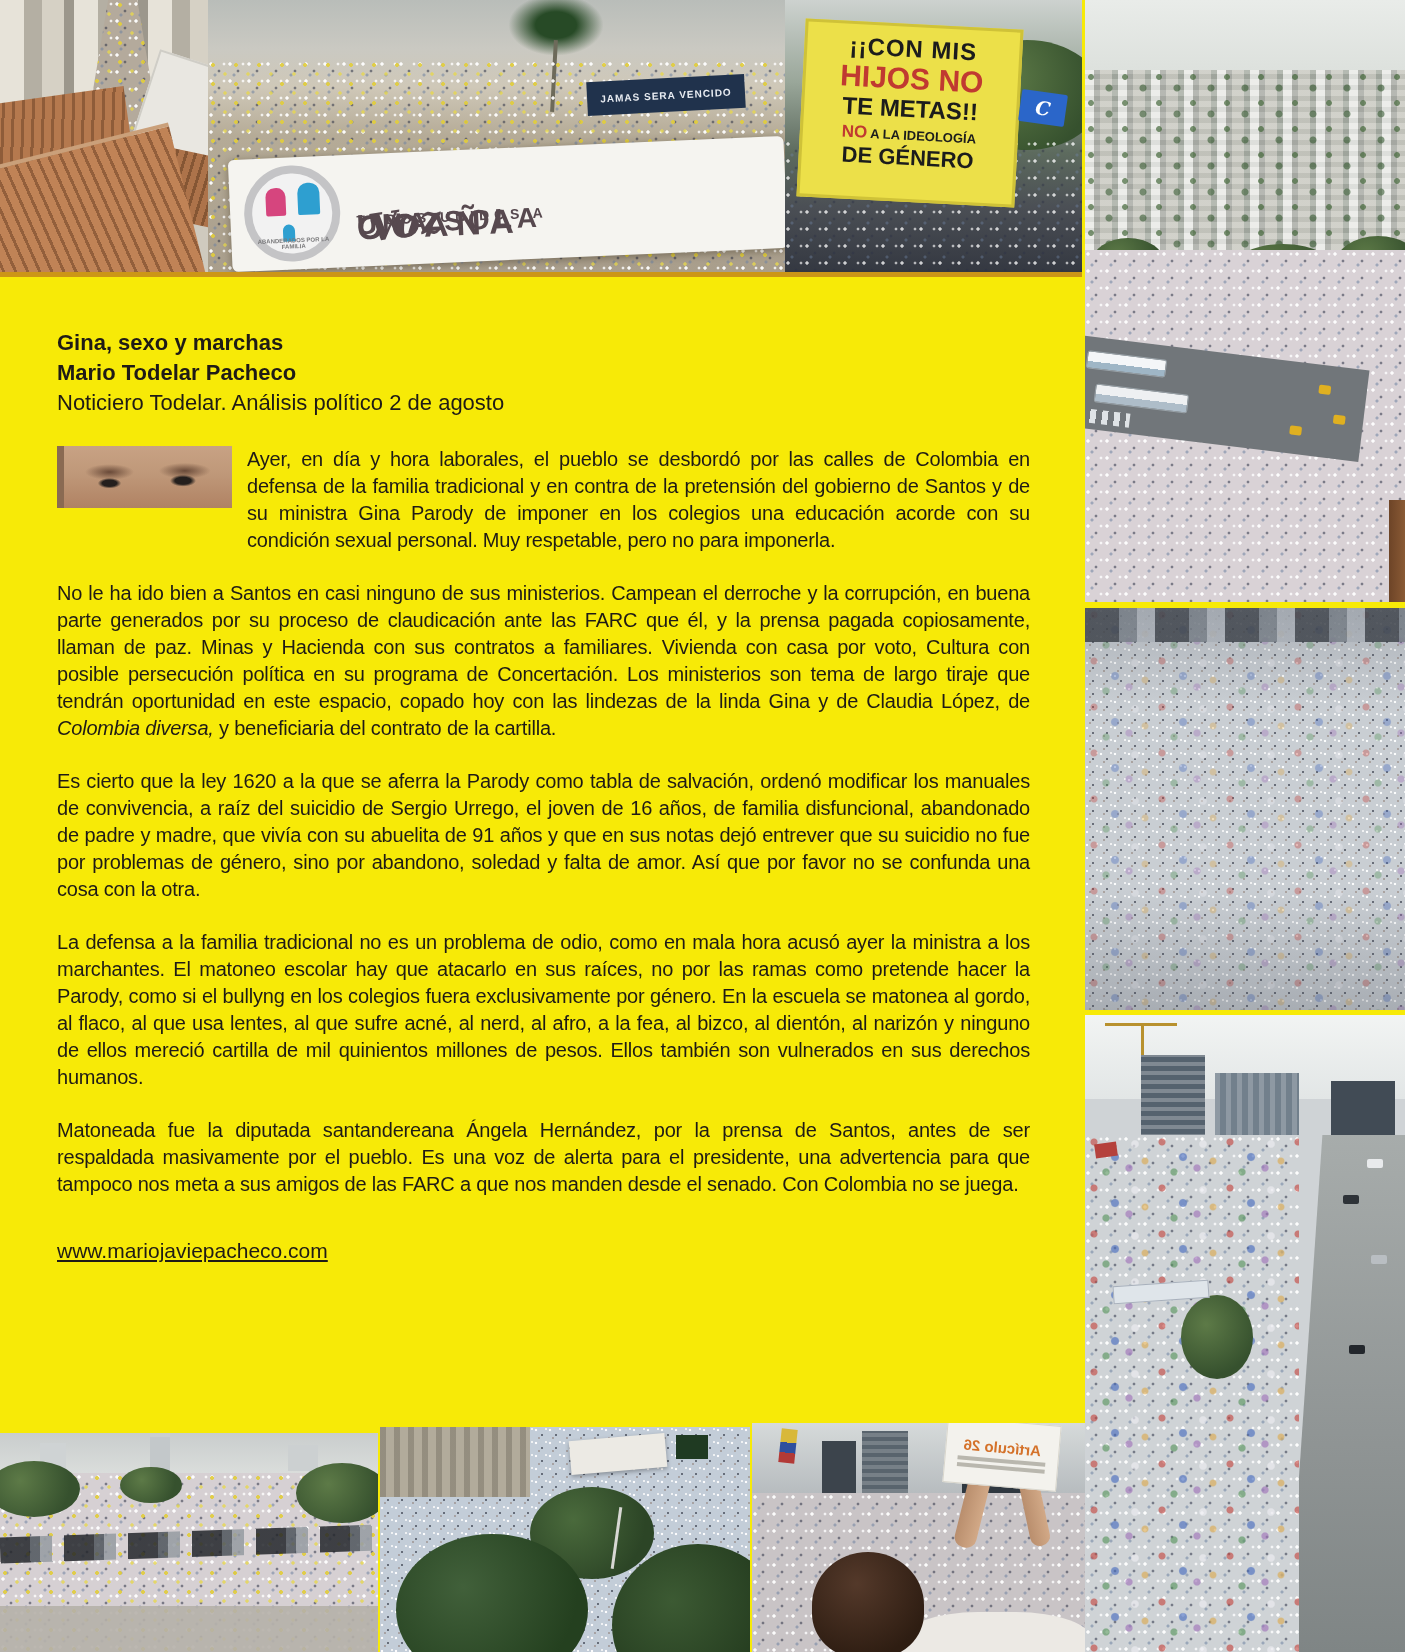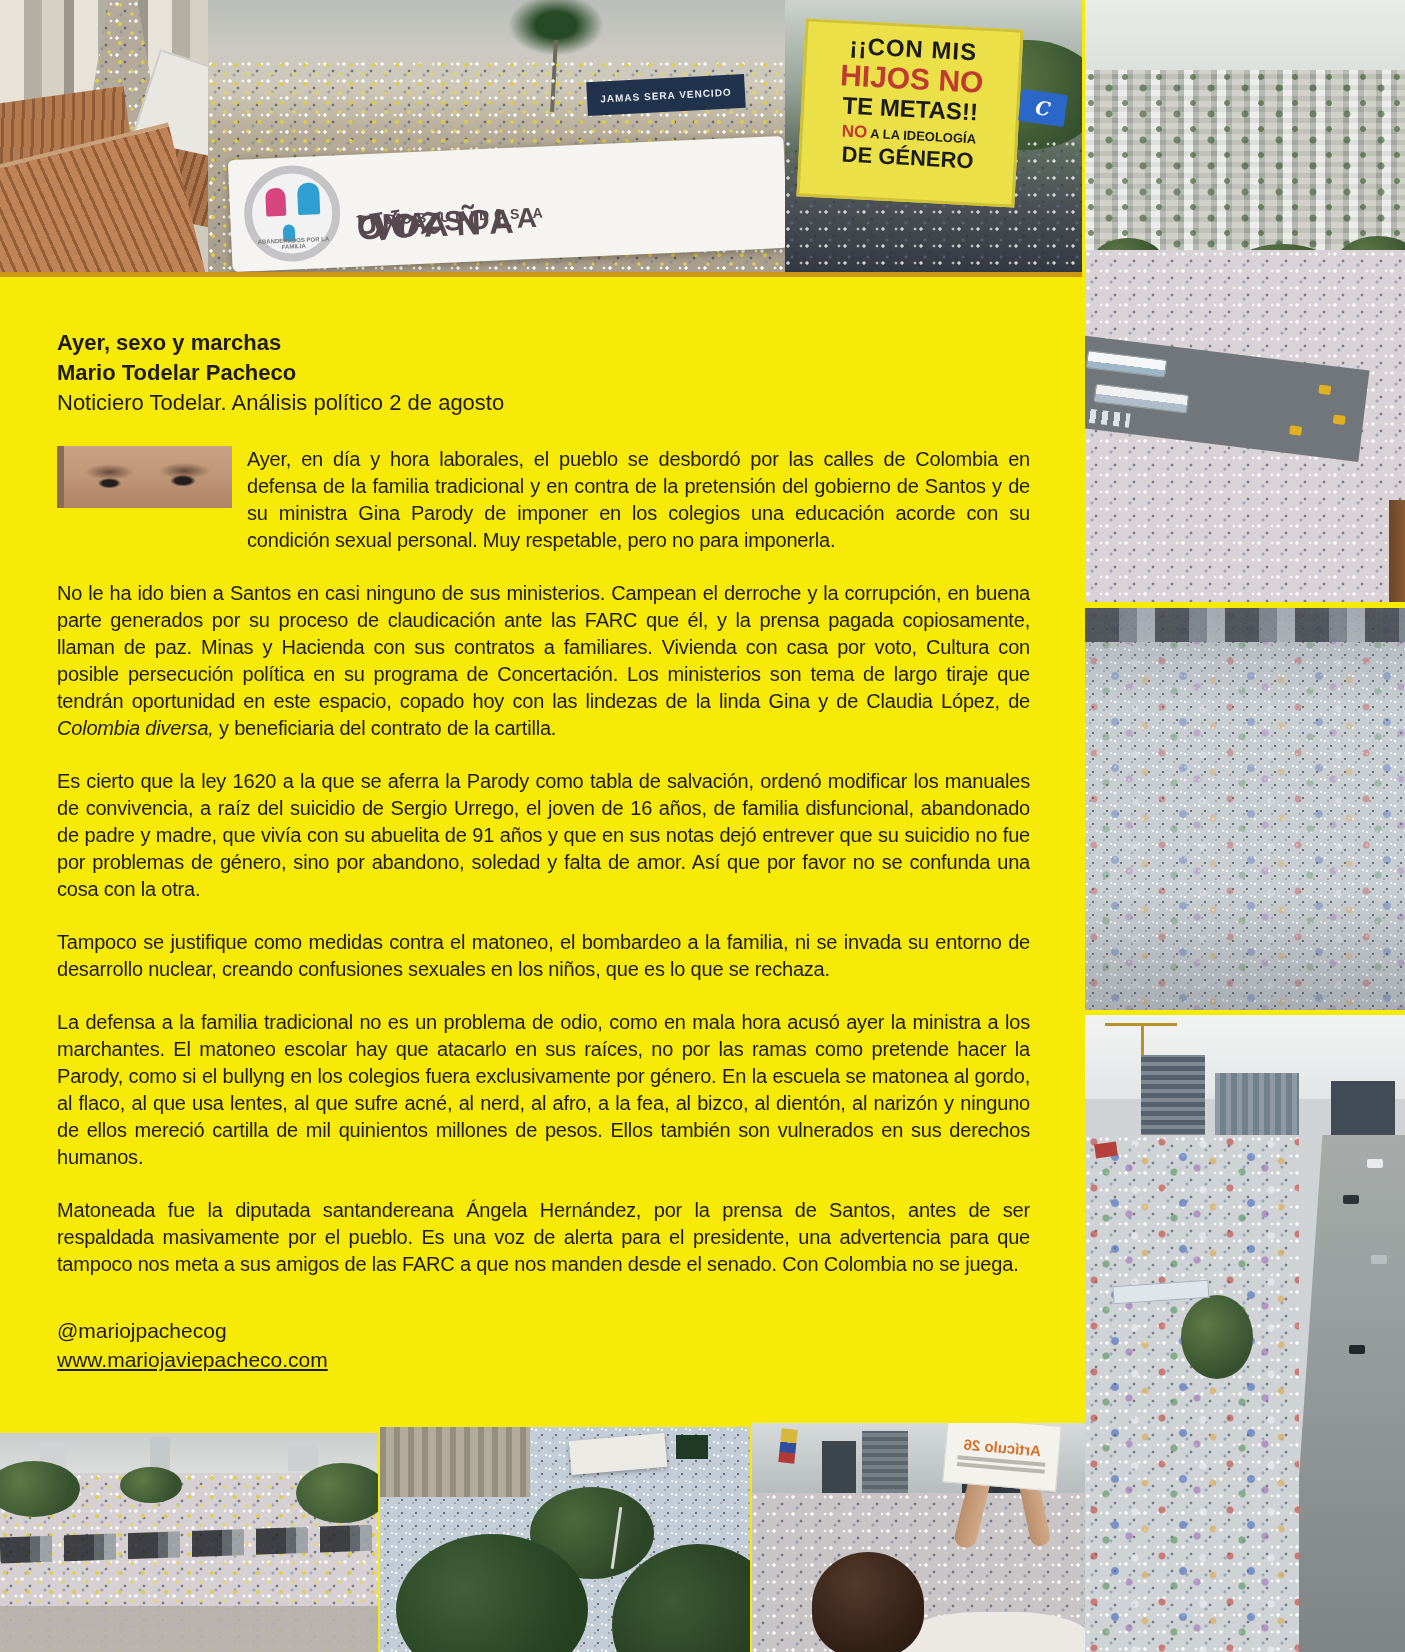--- a/index.html
+++ b/index.html
@@ -355,34 +355,32 @@
     <div class="b3-sign">
       <div class="b3-sign-text">Artículo 26</div>
       <div class="b3-sign-sub"></div>
       <div class="b3-sign-sub"></div>
     </div>
     <div class="b3-shoulder"></div>
     <div class="b3-head"></div>
   </div>
 
   <div class="content">
-    <div class="title">Ayer, sexo y marchas</div>
+    <div class="title">Gina, sexo y marchas</div>
     <div class="author">Mario Todelar Pacheco</div>
     <div class="outlet">Noticiero Todelar. Análisis político 2 de agosto</div>
 
     <div class="lead">
       <div class="author-photo"></div>
       <p class="para">Ayer, en día y hora laborales, el pueblo se desbordó por las calles de Colombia en defensa de la familia tradicional y en contra de la pretensión del gobierno de Santos y de su ministra Gina Parody de imponer en los colegios una educación acorde con su condición sexual personal. Muy respetable, pero no para imponerla.</p>
     </div>
 
     <p class="para"><span>No le ha ido bien a Santos en casi ninguno de sus ministerios. Campean el derroche y la corrupción, en buena parte generados por su proceso de claudicación ante las FARC que él, y la prensa pagada copiosamente,  llaman de paz. Minas y Hacienda con sus contratos a familiares. Vivienda con casa por voto, Cultura con posible persecución política en su programa de Concertación. Los ministerios son tema de largo tiraje que tendrán oportunidad en este espacio, copado hoy con las lindezas de la linda Gina y de Claudia López, de </span><span class="it">Colombia diversa,</span><span> y beneficiaria del contrato de la cartilla.</span></p>
     <p class="para">Es cierto que la ley 1620 a la que se aferra la Parody como tabla de salvación, ordenó modificar los manuales de convivencia, a raíz del suicidio de Sergio Urrego, el joven de 16 años, de familia disfuncional, abandonado de padre y madre, que vivía con su abuelita de 91 años y que en sus notas dejó entrever que su suicidio no fue por problemas de género, sino por abandono, soledad y falta de amor. Así que por favor no se confunda una cosa con la otra.</p>
-    <p class="para">Tampoco se justifique como medidas contra el matoneo, el bombardeo a la familia, ni se invada su entorno de desarrollo nuclear, creando confusiones sexuales en los niños, que es lo que se rechaza.</p>
     <p class="para">La defensa a la familia tradicional no es un problema de odio, como en mala hora acusó ayer la ministra a los marchantes. El matoneo escolar hay que atacarlo en sus raíces, no por las ramas como pretende hacer la Parody, como si el bullyng en los colegios fuera exclusivamente por género. En la escuela se matonea al gordo, al flaco, al que usa lentes, al que sufre acné, al nerd, al afro, a la fea, al bizco, al dientón, al narizón y ninguno de ellos mereció cartilla de mil quinientos millones de pesos. Ellos también son vulnerados en sus derechos humanos.</p>
     <p class="para">Matoneada fue la diputada santandereana Ángela Hernández, por la prensa de Santos, antes de ser respaldada masivamente por el pueblo. Es una voz de alerta para el presidente, una advertencia para que tampoco nos meta a sus amigos de las FARC a que nos manden desde el senado. Con Colombia no se juega.</p>
 
     <div class="footer">
-      <div class="handle">@mariojpachecog</div>
       <a class="website">www.mariojaviepacheco.com</a>
     </div>
   </div>
 
 </div>
 
 </body></html>

